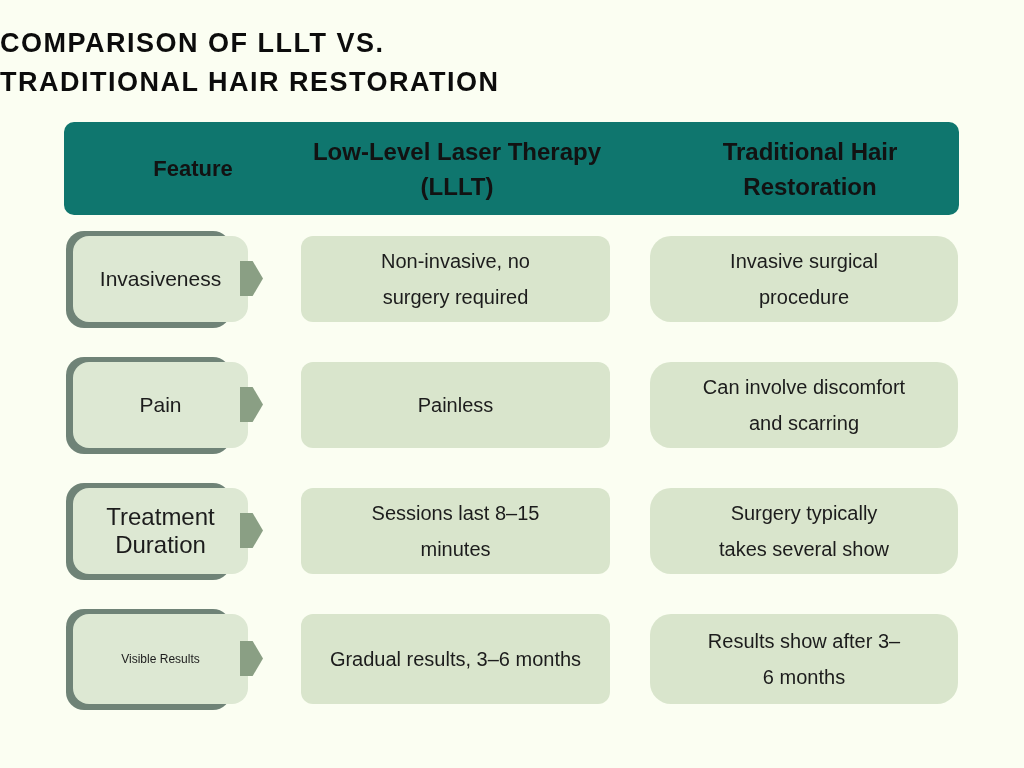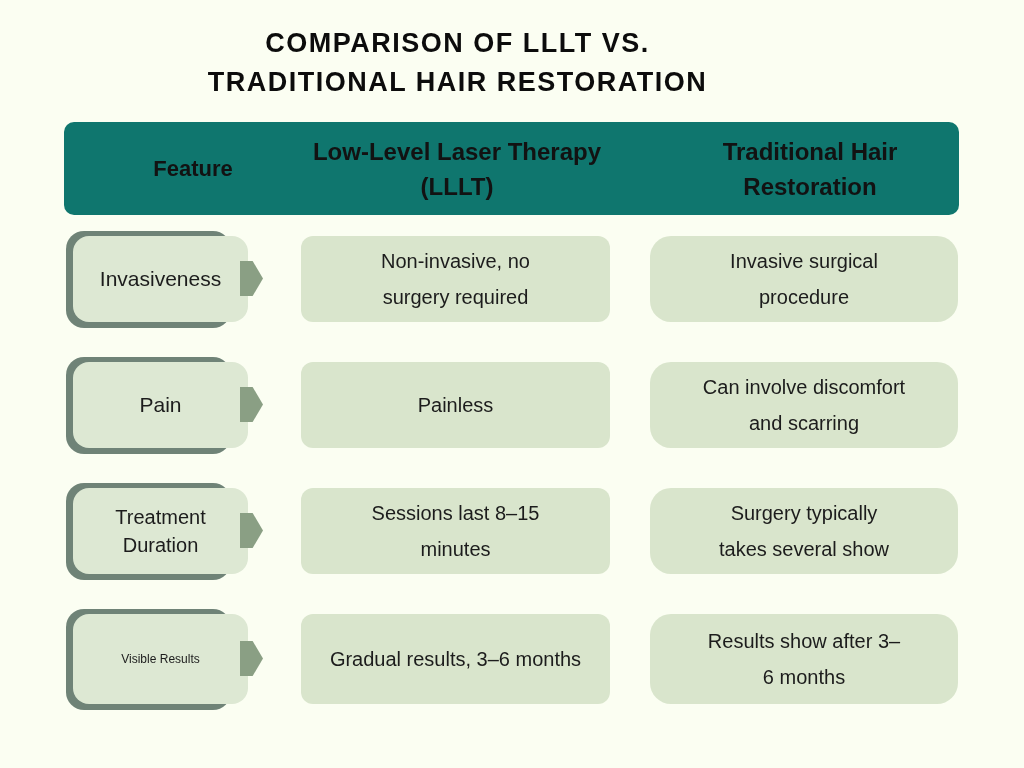--- a/index.html
+++ b/index.html
@@ -9,21 +9,21 @@
     font-family:"Liberation Sans","DejaVu Sans",sans-serif;
     position:relative;
     overflow:hidden;
     color:#1c1c1c;
   }
   .stage { position:absolute; left:0; top:0; width:1024px; height:768px; }
 
   
   .title {
     position:absolute; top:24px; left:0; width:915px;
-    text-align:center;
+    text-align:left;
     font-size:27px; font-weight:700; letter-spacing:1.5px;
     line-height:39px; color:#0c0c0c;
     white-space:pre-line;
   }
 
   
   .header-bar {
     position:absolute; left:64px; top:122px; width:895px; height:93px;
     border-radius:10px; background:#0f766e;
   }
@@ -49,21 +49,21 @@
     position:absolute; left:2px; top:0; bottom:0; width:165px;
     border-radius:18px; background:#6f8377;
   }
   .tag-body {
     position:absolute; left:9px; top:5px; bottom:6px; width:175px;
     border-radius:16px; background:#dde8d3;
     display:flex; align-items:center; justify-content:center;
     text-align:center; font-size:21px; line-height:28px;
     color:#1c1c1c; white-space:pre-line; padding:16px 8px;
   }
-  .row.r3 .tag-body { font-size:20px; }
+  .row.r3 .tag-body { font-size:24px; }
   .row.r4 .tag-body { font-size:12px; }
 
   .arrow {
     position:absolute; left:240px; width:23px; height:35px;
     background:#8a9f84;
     clip-path:polygon(0 0,55% 0,100% 50%,55% 100%,0 100%);
   }
   .row.r1 .arrow, .row.r2 .arrow, .row.r3 .arrow { top:30px; }
   .row.r4 .arrow { top:32px; }
 

